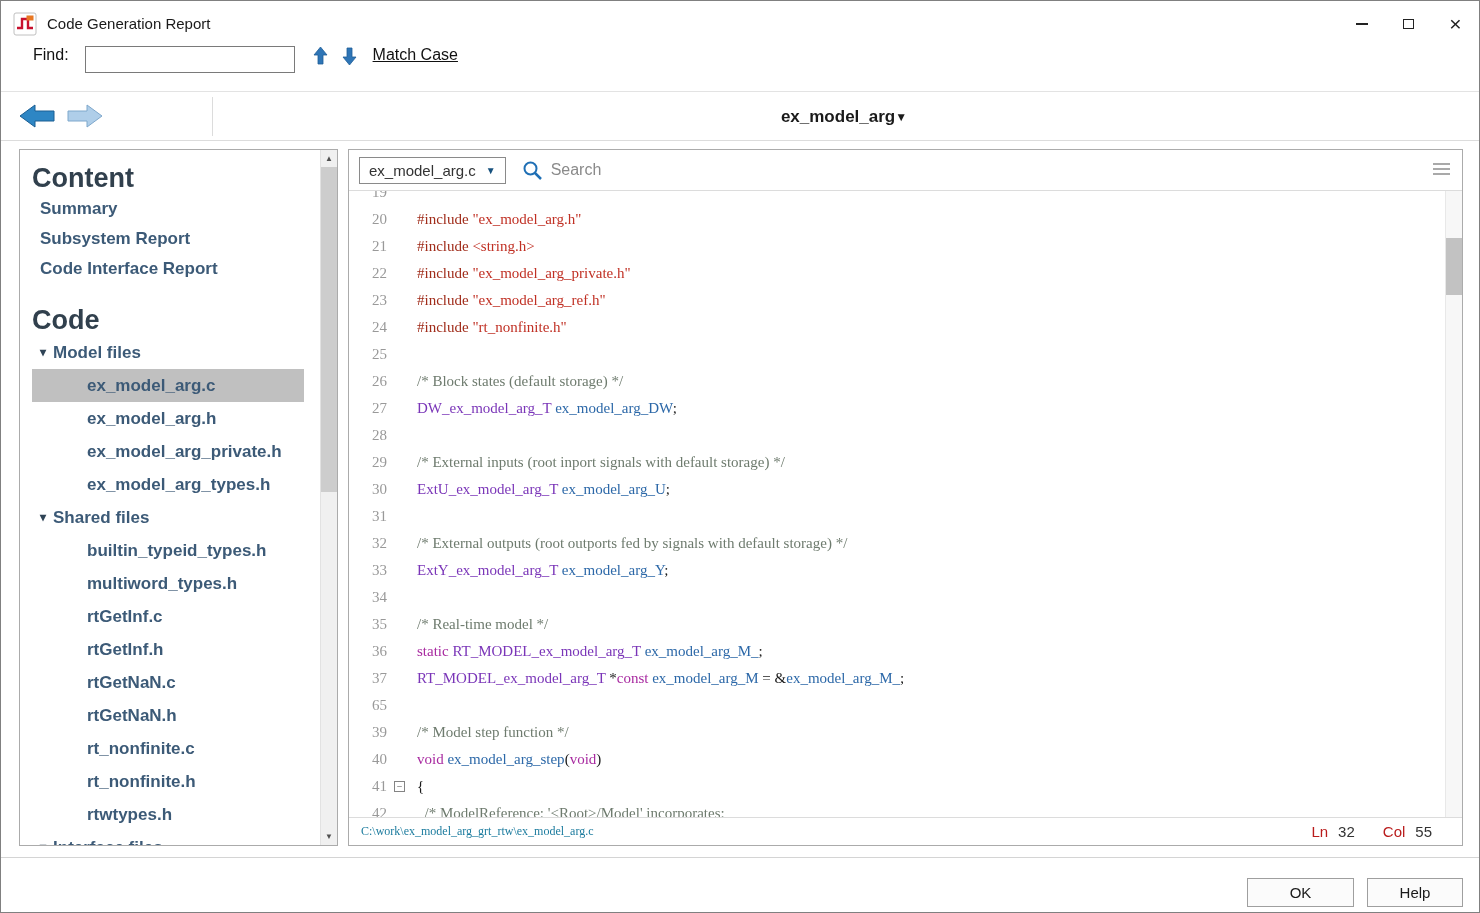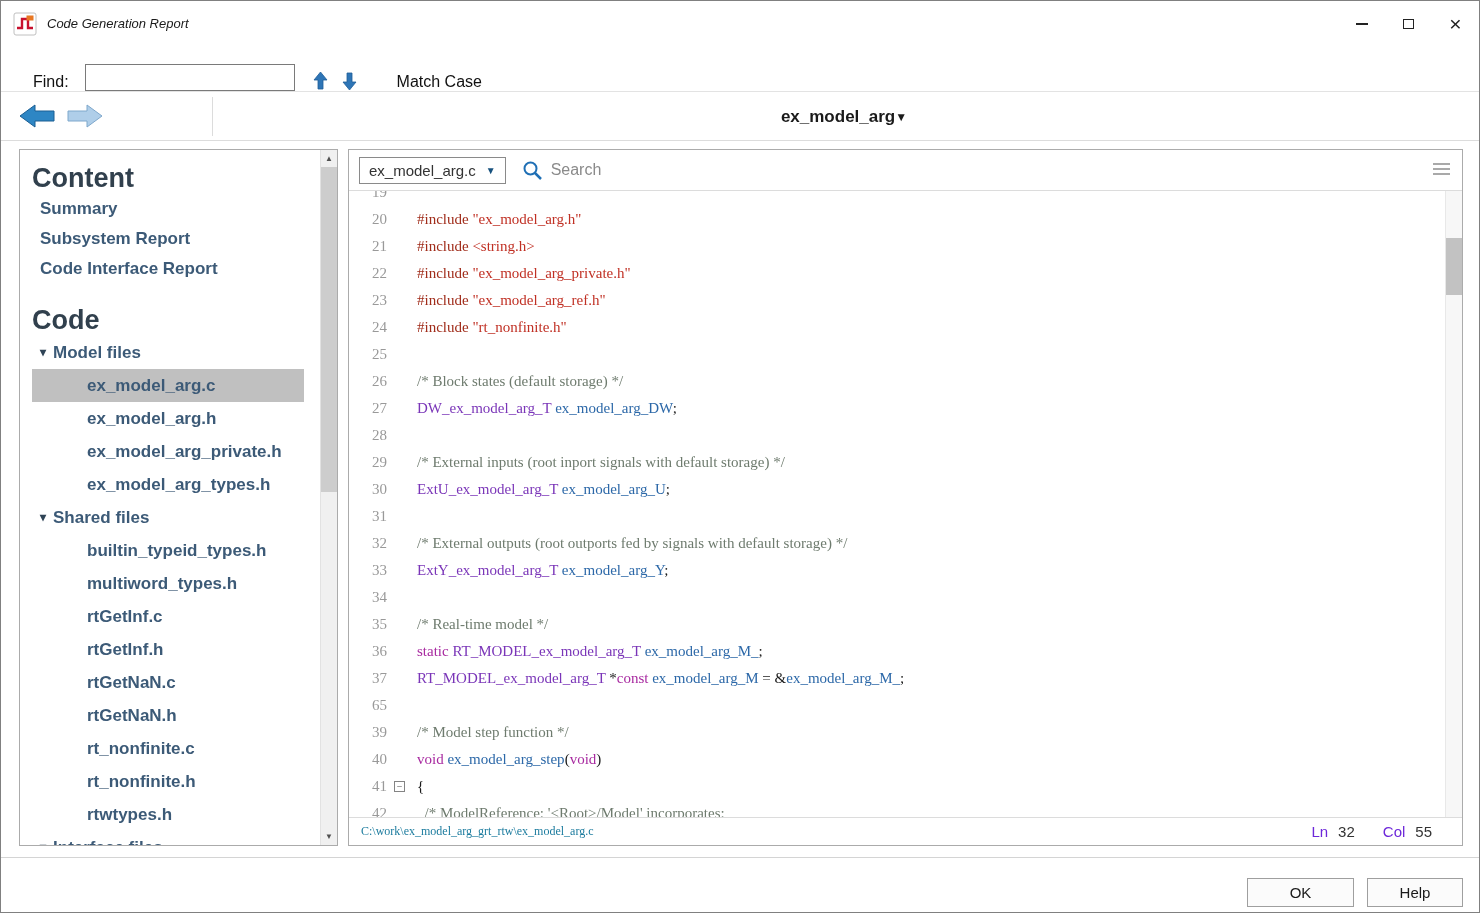--- a/index.html
+++ b/index.html
@@ -7,34 +7,34 @@
     --tok-preprocessor:#A02C1A; --tok-string:#C03024; --tok-comment:#6E7B6E;
     --tok-keyword:#A82AA0; --tok-type:#7A35B8; --tok-identifier:#2C68A8; --tok-plain:#1A1A1A;
   }
   *{margin:0;padding:0;box-sizing:border-box;}
   body{font-family:"Liberation Sans",sans-serif;background:#d8d8d8;}
   .window{position:relative;width:1480px;height:913px;background:#fff;border:1px solid #808080;overflow:hidden;}
 
   
   .titlebar{position:absolute;left:0;top:0;width:100%;height:45px;display:flex;align-items:center;padding-left:12px;background:#fff;}
   .appicon{width:24px;height:24px;margin-right:10px;flex:0 0 auto;}
-  .titlebar .title{font-size:13px;color:#1a1a1a;font-style:italic;}
+  .titlebar .title{font-size:15px;color:#1a1a1a;}
   .wincontrols{position:absolute;right:0;top:0;height:45px;display:flex;}
   .winbtn{width:47px;height:45px;display:flex;align-items:center;justify-content:center;cursor:default;}
   .minbar{width:12px;height:2px;background:#222;}
   .maxbox{width:11px;height:10px;border:1.5px solid #222;}
   .closex{font-size:21px;color:#222;line-height:1;}
 
   
-  .findbar{position:absolute;left:0;top:45px;width:100%;height:46px;display:flex;align-items:flex-end;padding-left:32px;border-bottom:1px solid #e3e3e3;background:#fff;}
+  .findbar{position:absolute;left:0;top:45px;width:100%;height:46px;display:flex;align-items:flex-start;padding-left:32px;border-bottom:1px solid #e3e3e3;background:#fff;}
   .findlabel{font-size:16px;color:#111;margin-right:16px;}
   .findinput{width:210px;height:27px;border:1px solid #7a7a7a;font-size:14px;padding:0 6px;font-family:"Liberation Sans",sans-serif;outline:none;}
   .findarrow{margin-left:18px;display:flex;align-items:center;}
   .findarrow+.findarrow{margin-left:14px;}
-  .matchcase{font-size:16px;color:#111;margin-left:40px;}
+  .matchcase{font-size:16px;color:#111;margin-left:16px;text-decoration:underline;}
 
   
   .navbar{position:absolute;left:0;top:91px;width:100%;height:49px;border-bottom:1px solid #dcdcdc;background:#fff;}
   .navarrows{position:absolute;left:16px;top:10px;display:flex;gap:8px;}
   .navsep{position:absolute;left:211px;top:5px;width:1px;height:39px;background:#dcdcdc;}
   .modeltitle{position:absolute;left:843px;top:0;height:49px;transform:translateX(-50%);display:flex;align-items:center;font-size:17px;font-weight:bold;color:#1a1a1a;cursor:default;}
   .modeltitle .caret{font-size:12px;color:#1a1a1a;}
 
   
   .sidebar{position:absolute;left:18px;top:148px;width:319px;height:697px;border:1px solid #ababab;background:#fff;overflow:hidden;}
@@ -77,21 +77,21 @@
   .tok-identifier{color:var(--tok-identifier);}
   .tok-plain{color:var(--tok-plain);}
   .tok-comment_link{color:var(--tok-comment);text-decoration:underline;}
 
   .codescroll{position:absolute;right:0;top:41px;bottom:28px;width:17px;background:#f7f7f7;border-left:1px solid #e8e8e8;}
   .codethumb{position:absolute;left:0;top:47px;width:16px;height:57px;background:#c2c2c2;cursor:pointer;}
 
   .statusbar{position:absolute;left:0;right:0;bottom:0;height:28px;border-top:1px solid #dcdcdc;display:flex;align-items:center;padding:0 30px 0 12px;background:#fff;}
   .statuspath{font-family:Liberation Serif, serif;font-size:12px;color:var(--path);}
   .statusright{margin-left:auto;display:flex;align-items:center;font-size:15px;}
-  .statusright .lab{color:#6d28d9;}
+  .statusright .lab{color:#b91c1c;}
   .statusright .val{color:#333;margin-left:10px;}
   .statusright .col{margin-left:28px;}
 
   
   .footline{position:absolute;left:0;top:856px;width:100%;height:1px;background:#d4d4d4;}
   .btn{position:absolute;top:877px;height:29px;background:#fbfbfb;border:1px solid #9f9f9f;font-size:15px;color:#1a1a1a;font-family:"Liberation Sans",sans-serif;cursor:pointer;}
   .btn.ok{left:1246px;width:107px;}
   .btn.help{left:1366px;width:96px;}
 </style>
 </head>

